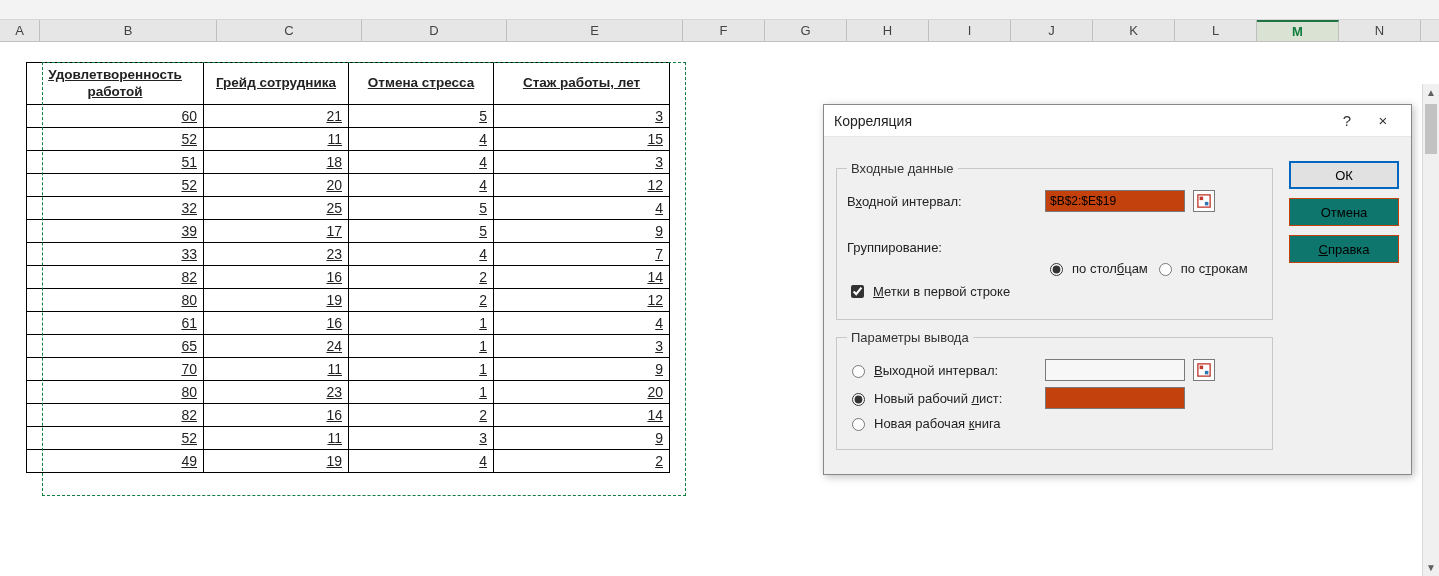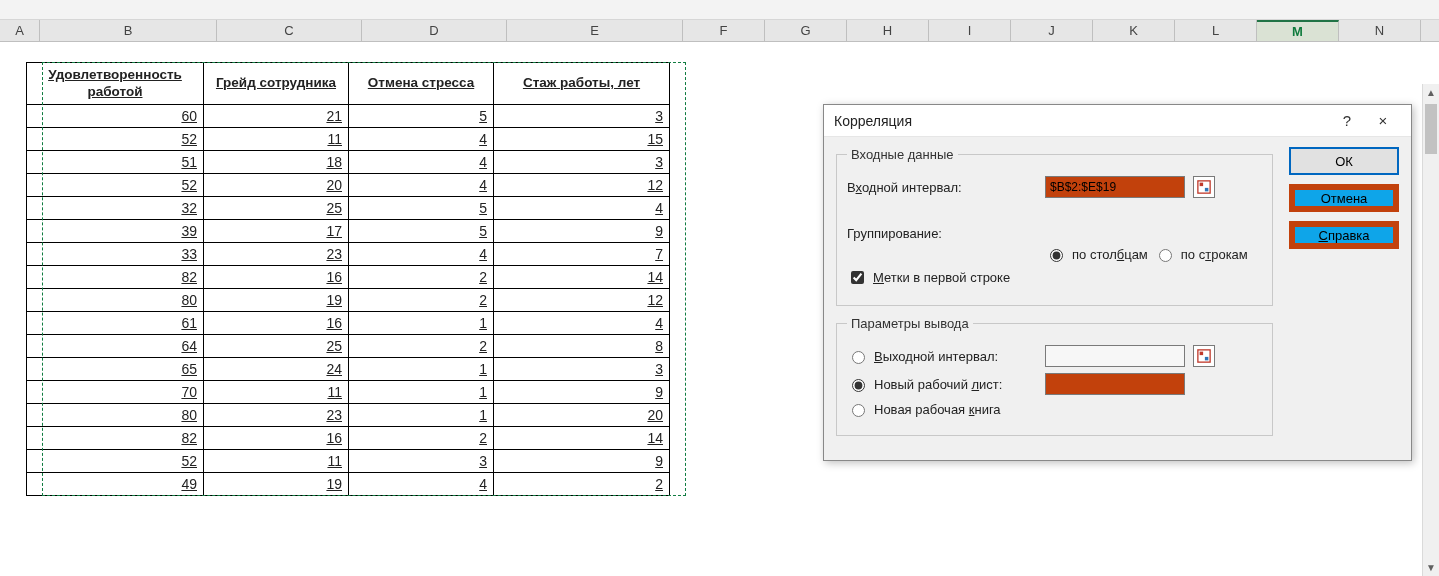--- a/index.html
+++ b/index.html
@@ -107,21 +107,21 @@
   .titlebar .title { flex: 1; font-size: 14px; }
   .titlebar .tb-btn {
     width: 36px; height: 28px;
     display: flex; align-items: center; justify-content: center;
     color: #333;
     font-size: 15px;
   }
 
   .dlg-body {
     display: flex;
-    padding: 10px 12px 14px 12px;
+    padding: 24px 12px 14px 12px;
     gap: 16px;
   }
   .left-col { flex: 1; }
   .right-col { width: 110px; display: flex; flex-direction: column; gap: 9px; }
 
   fieldset {
     border: 1px solid #c8c8c8;
     margin: 0 0 10px 0;
     padding: 8px 10px 12px 10px;
     background: #f0f0f0;
@@ -160,22 +160,22 @@
     display: flex; flex-direction: row; gap: 6px; margin-top: 42px;
   }
   .radio-item, .check-item {
     display: flex; align-items: center; gap: 6px;
     font-size: 13px;
   }
   .radio-item input, .check-item input { accent-color: #333; }
 
   .btn {
     height: 28px;
-    border: 6px solid #c2410c;
-    background: #0ea5e9;
+    border: 1px solid #c2410c;
+    background: #0f766e;
     font-size: 13px;
     font-family: inherit;
     cursor: default;
   }
   .btn.primary {
     border: 2px solid #0067c0;
     background: #e1e1e1;
   }
   .btn .u { text-decoration: underline; }
 
@@ -285,26 +285,20 @@
           <td class="c3">2</td>
           <td class="c4">12</td>
         </tr>
         <tr>
           <td class="c1">61</td>
           <td class="c2">16</td>
           <td class="c3">1</td>
           <td class="c4">4</td>
         </tr>
         <tr>
-          <td class="c1">64</td>
-          <td class="c2">25</td>
-          <td class="c3">2</td>
-          <td class="c4">8</td>
-        </tr>
-        <tr>
           <td class="c1">65</td>
           <td class="c2">24</td>
           <td class="c3">1</td>
           <td class="c4">3</td>
         </tr>
         <tr>
           <td class="c1">70</td>
           <td class="c2">11</td>
           <td class="c3">1</td>
           <td class="c4">9</td>

